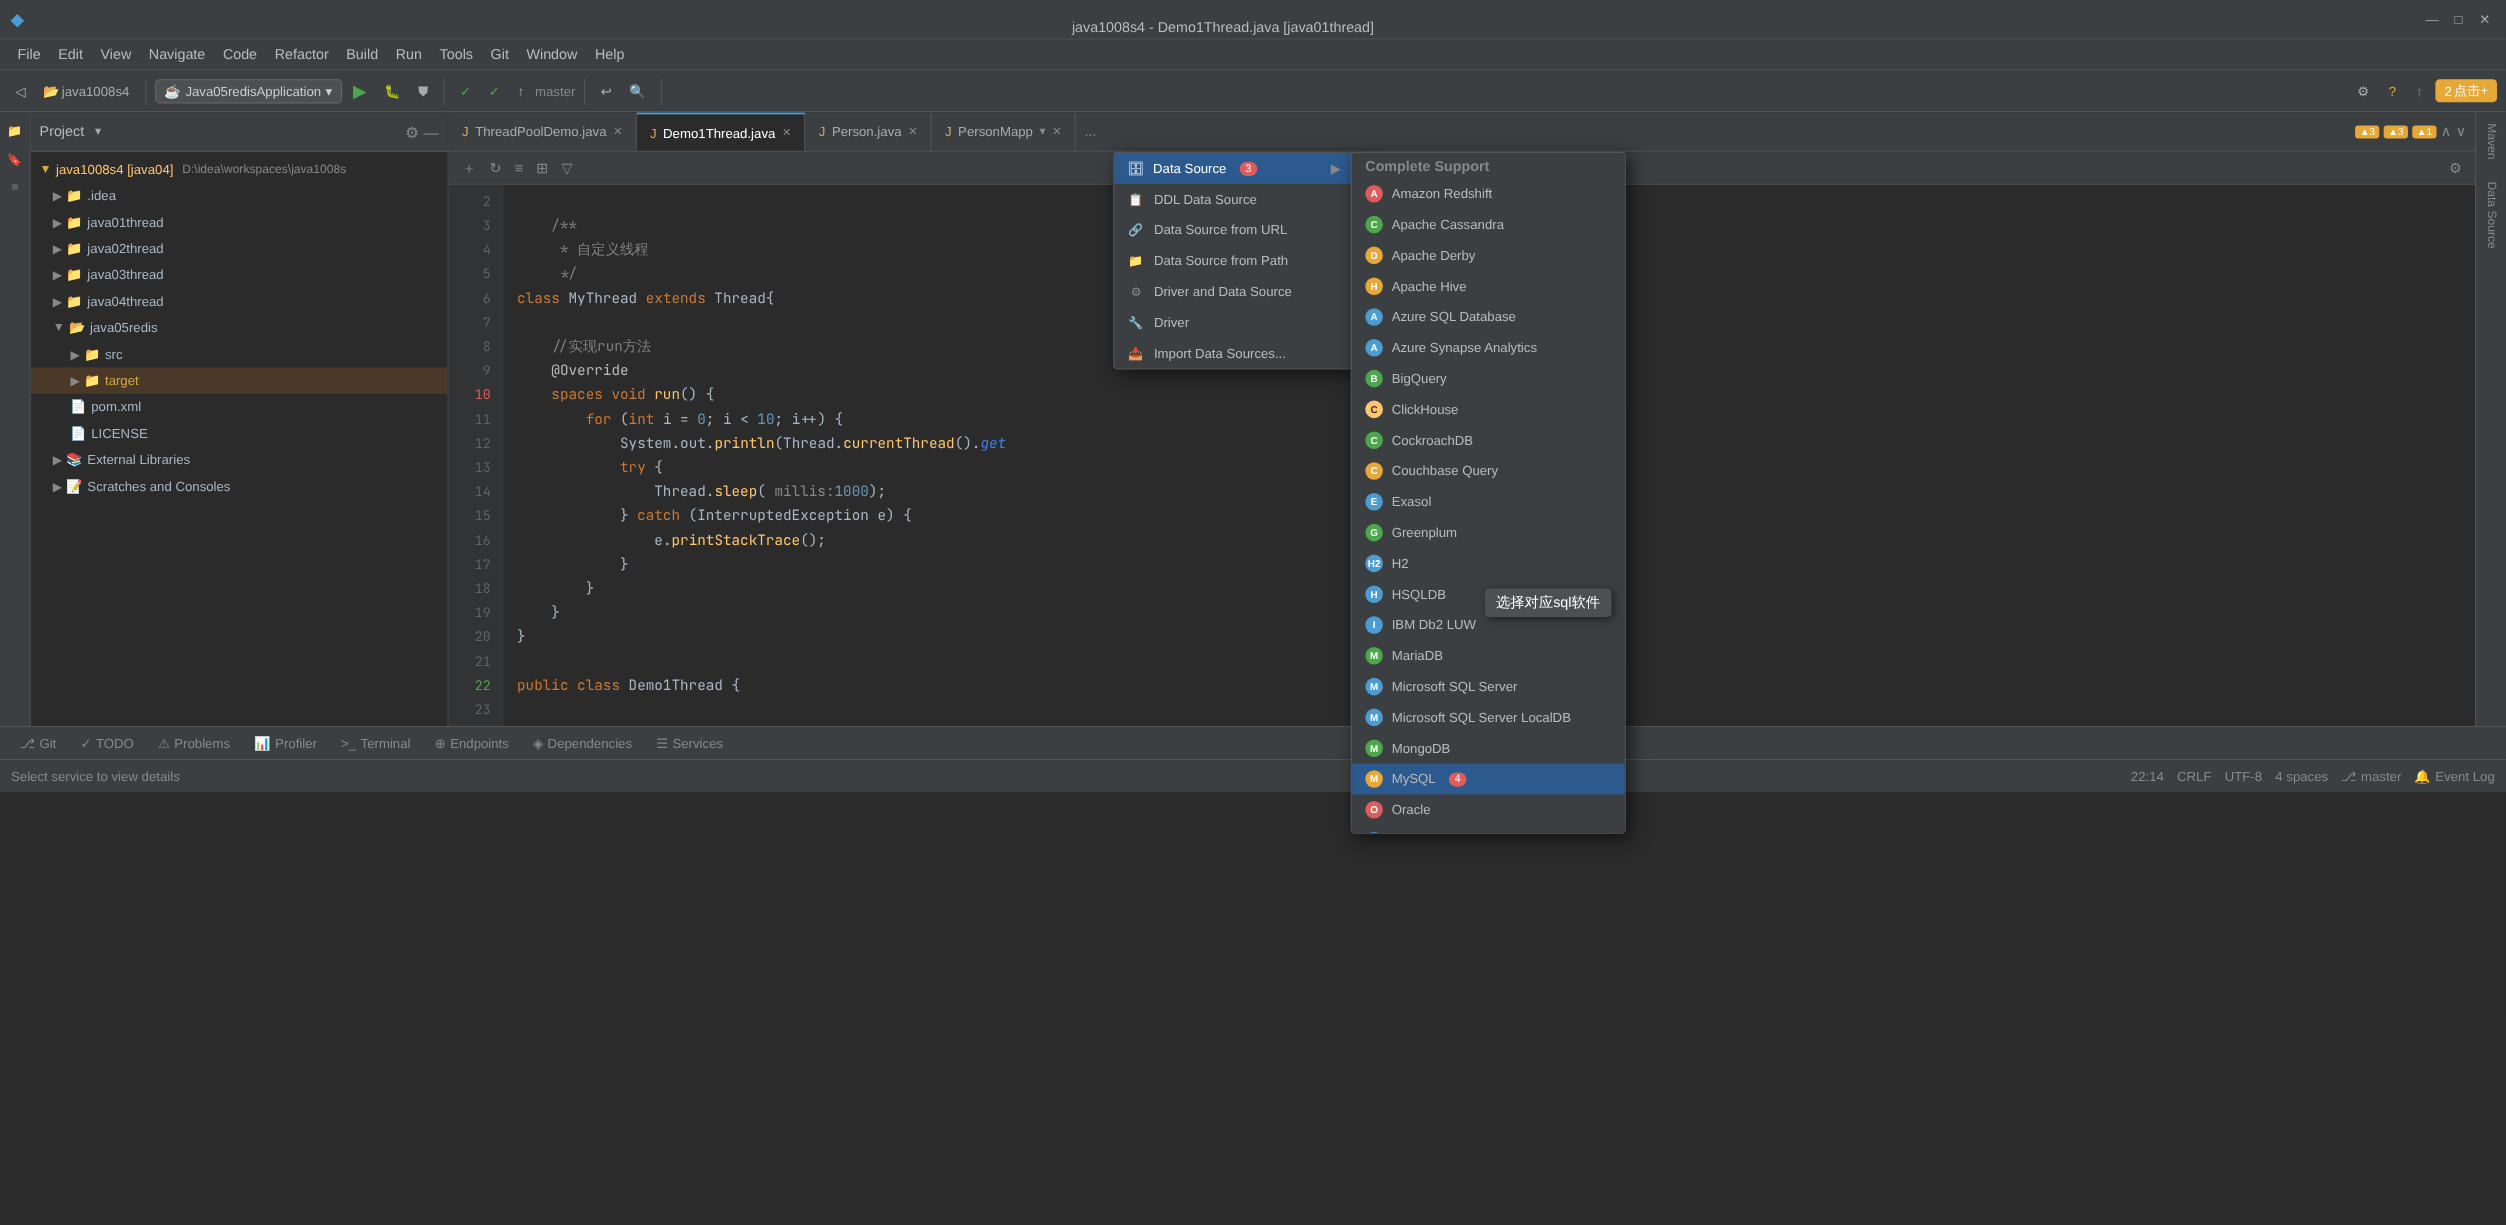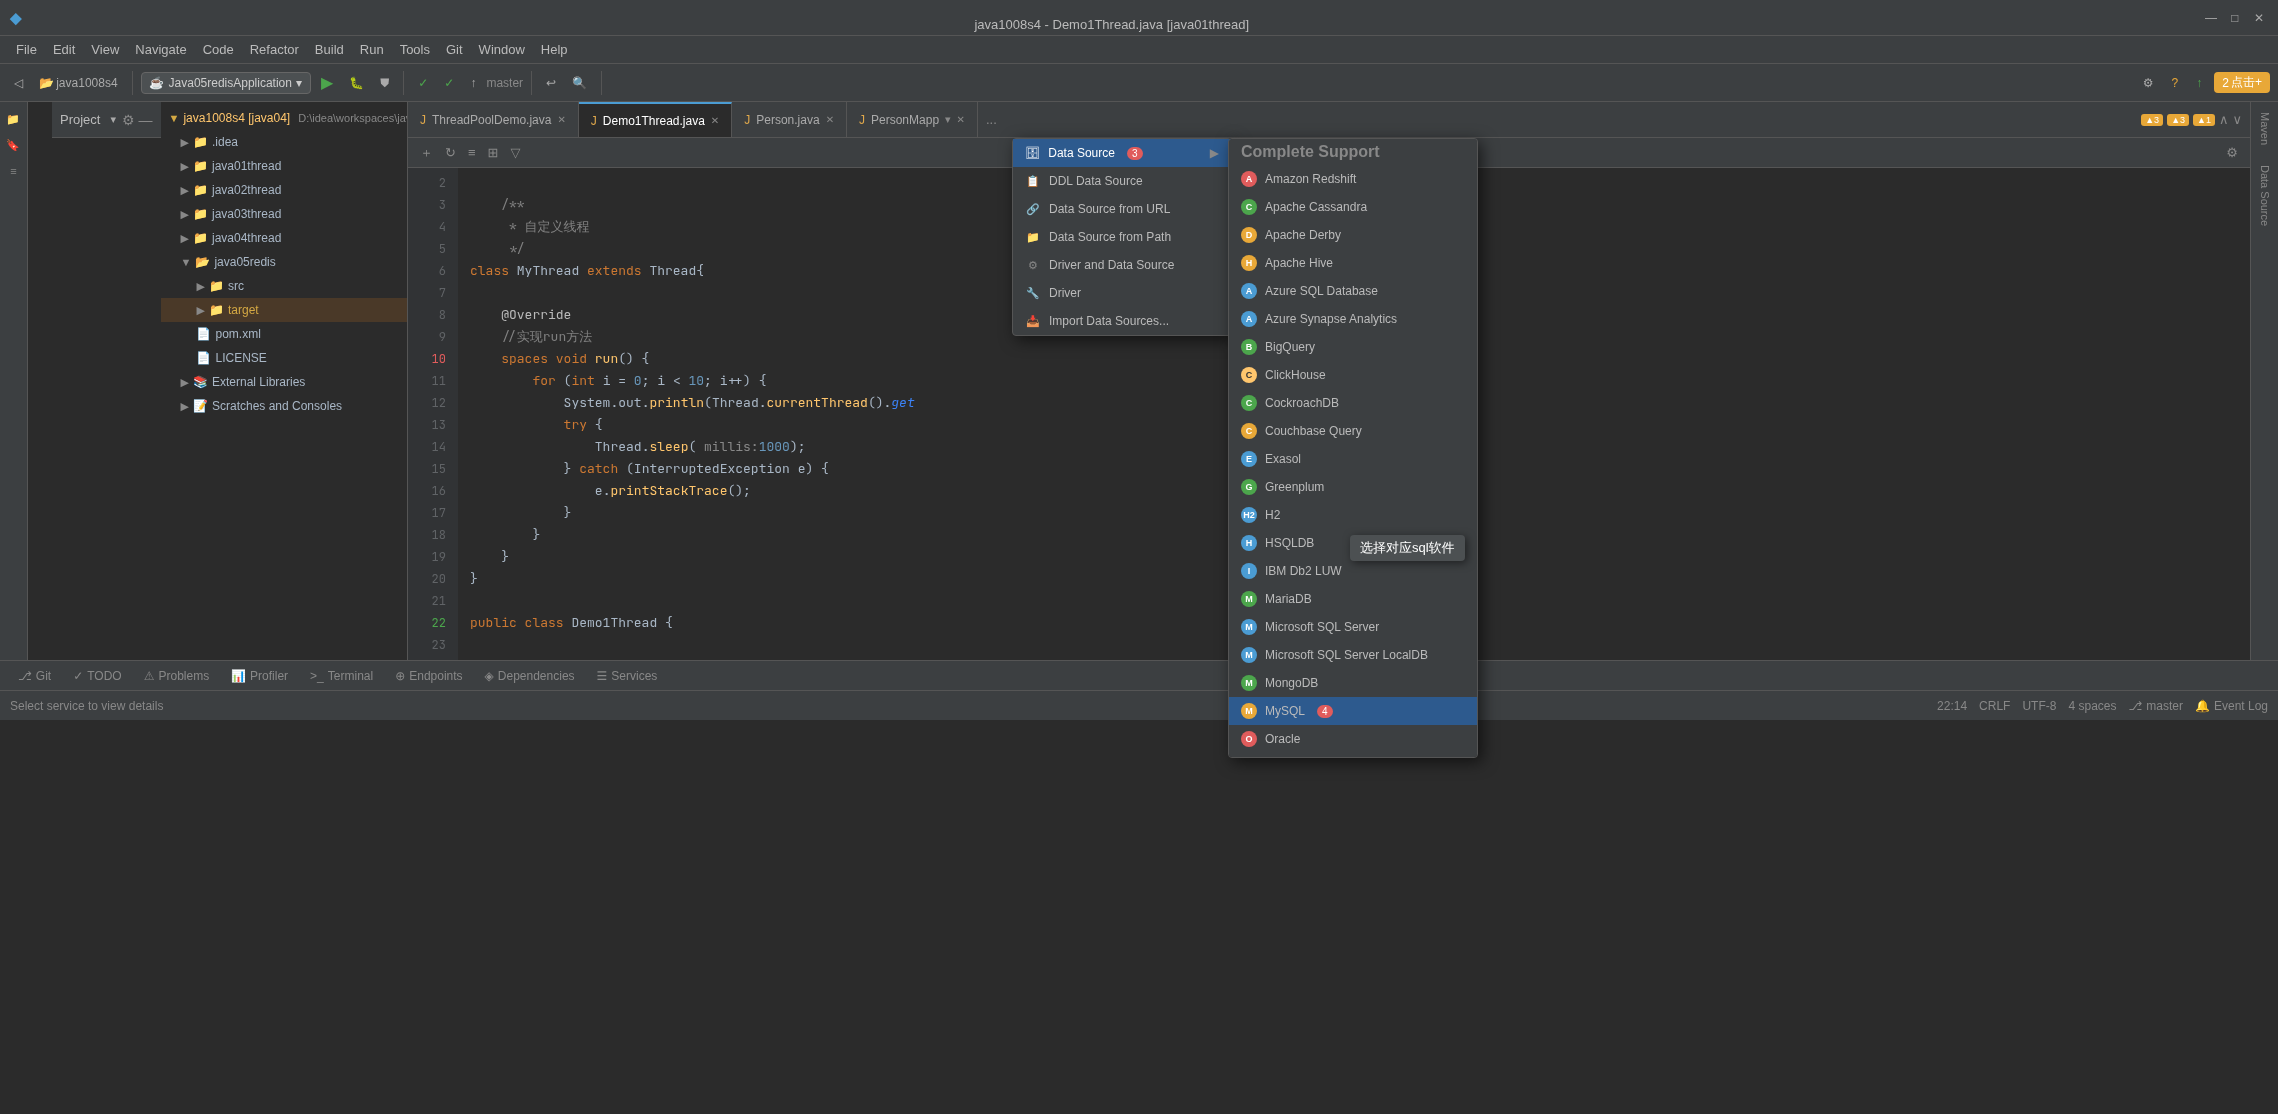--- a/index.html
+++ b/index.html
@@ -89,22 +89,21 @@
       border-right: 1px solid #555;
     }
     .side-icon { width: 22px; height: 22px; display: flex; align-items: center; justify-content: center; color: #888; cursor: pointer; font-size: 11px; }
 
     
     .project-panel {
       width: 380px;
       background: #2b2b2b;
       border-right: 1px solid #555;
       display: flex;
-      flex-direction: row;
-      padding-left: 24px;
+      flex-direction: column;
     }
     .panel-header {
       background: #3c3f41;
       height: 36px;
       display: flex;
       align-items: center;
       padding: 0 8px;
       gap: 6px;
       border-bottom: 1px solid #555;
     }
@@ -284,21 +283,21 @@
       font-size: 13px;
       z-index: 300;
       white-space: nowrap;
       box-shadow: 2px 2px 8px rgba(0,0,0,0.5);
     }
 
     
     .section-header {
       padding: 4px 12px;
       color: #888;
-      font-size: 16px;
+      font-size: 13px;
       font-weight: bold;
       background: #3c3f41;
     }
 
     
     .status-bar {
       background: #3c3f41;
       height: 30px;
       display: flex;
       align-items: center;
@@ -580,22 +579,22 @@
         <div style="color:#4ca64c;">22</div>
         <div>23</div>
       </div>
       <div class="code-content">
         <div class="code-line">&nbsp;</div>
         <div class="code-line"><span class="cm">&nbsp;&nbsp;&nbsp;&nbsp;/**</span></div>
         <div class="code-line"><span class="cm">&nbsp;&nbsp;&nbsp;&nbsp; * 自定义线程</span></div>
         <div class="code-line"><span class="cm">&nbsp;&nbsp;&nbsp;&nbsp; */</span></div>
         <div class="code-line"><span class="kw">class </span><span class="cl">MyThread </span><span class="kw">extends </span><span class="cl">Thread</span><span>{</span></div>
         <div class="code-line">&nbsp;</div>
+        <div class="code-line"><span class="cm">&nbsp;&nbsp;&nbsp;&nbsp;//实现run方法</span></div>
         <div class="code-line"><span class="annotation">&nbsp;&nbsp;&nbsp;&nbsp;@Override</span></div>
-        <div class="code-line"><span class="cm">&nbsp;&nbsp;&nbsp;&nbsp;//实现run方法</span></div>
         <div class="code-line">&nbsp;&nbsp;&nbsp;&nbsp;<span class="kw">spaces void </span><span class="fn">run</span>() {</div>
         <div class="code-line">&nbsp;&nbsp;&nbsp;&nbsp;&nbsp;&nbsp;&nbsp;&nbsp;<span class="kw">for </span>(<span class="kw">int </span><span class="var">i</span> = <span class="num">0</span>; <span class="var">i</span> &lt; <span class="num">10</span>; <span class="var">i</span>++) {</div>
         <div class="code-line">&nbsp;&nbsp;&nbsp;&nbsp;&nbsp;&nbsp;&nbsp;&nbsp;&nbsp;&nbsp;&nbsp;&nbsp;<span class="cl">System</span>.<span class="var">out</span>.<span class="fn">println</span>(<span class="cl">Thread</span>.<span class="fn">currentThread</span>().<span style="color:#3b82f6;font-style:italic;">get</span></div>
         <div class="code-line">&nbsp;&nbsp;&nbsp;&nbsp;&nbsp;&nbsp;&nbsp;&nbsp;&nbsp;&nbsp;&nbsp;&nbsp;<span class="kw">try </span>{</div>
         <div class="code-line">&nbsp;&nbsp;&nbsp;&nbsp;&nbsp;&nbsp;&nbsp;&nbsp;&nbsp;&nbsp;&nbsp;&nbsp;&nbsp;&nbsp;&nbsp;&nbsp;<span class="cl">Thread</span>.<span class="fn">sleep</span>( <span style="color:#888;">millis:</span> <span class="num">1000</span>);</div>
         <div class="code-line">&nbsp;&nbsp;&nbsp;&nbsp;&nbsp;&nbsp;&nbsp;&nbsp;&nbsp;&nbsp;&nbsp;&nbsp;} <span class="kw">catch </span>(<span class="cl">InterruptedException </span><span class="var">e</span>) {</div>
         <div class="code-line">&nbsp;&nbsp;&nbsp;&nbsp;&nbsp;&nbsp;&nbsp;&nbsp;&nbsp;&nbsp;&nbsp;&nbsp;&nbsp;&nbsp;&nbsp;&nbsp;<span class="var">e</span>.<span class="fn">printStackTrace</span>();</div>
         <div class="code-line">&nbsp;&nbsp;&nbsp;&nbsp;&nbsp;&nbsp;&nbsp;&nbsp;&nbsp;&nbsp;&nbsp;&nbsp;}</div>
         <div class="code-line">&nbsp;&nbsp;&nbsp;&nbsp;&nbsp;&nbsp;&nbsp;&nbsp;}</div>
         <div class="code-line">&nbsp;&nbsp;&nbsp;&nbsp;}</div>

